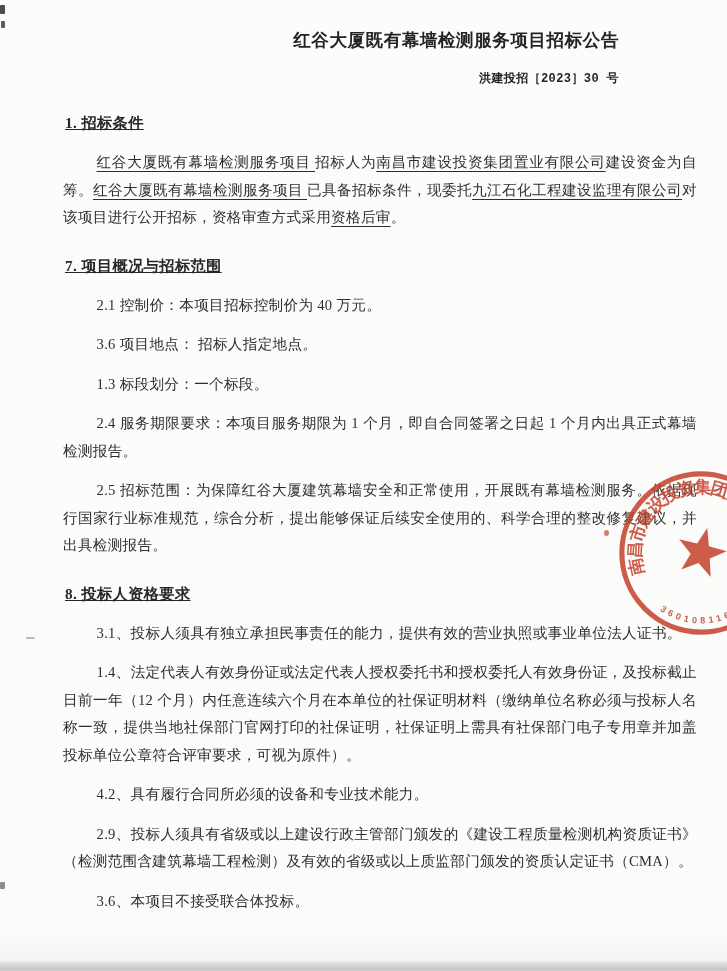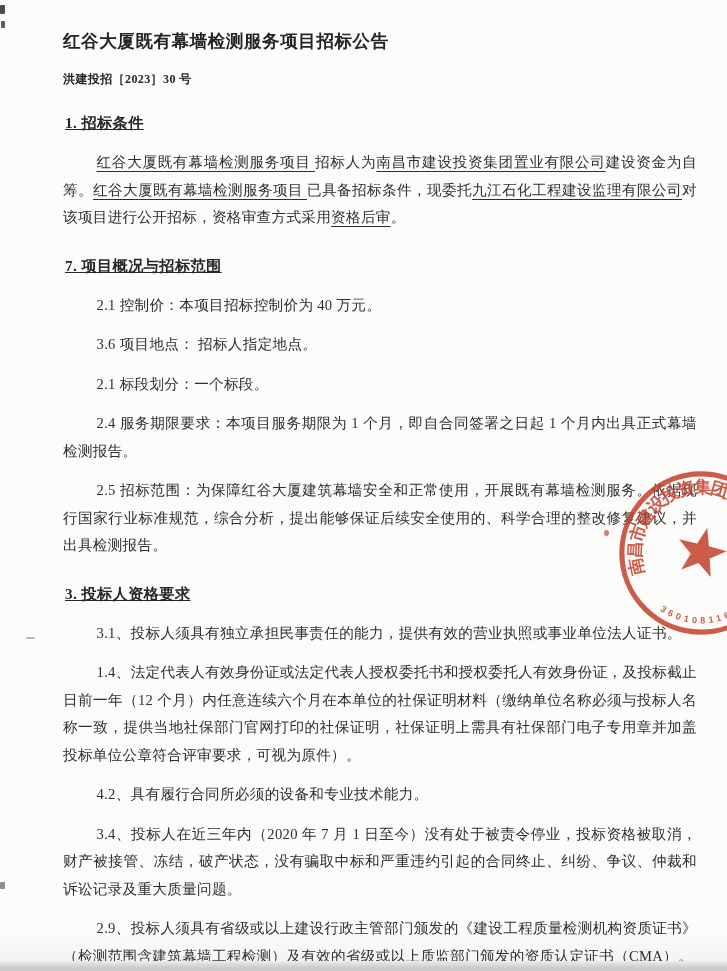--- a/index.html
+++ b/index.html
@@ -6,21 +6,21 @@
   .page{
     position:relative;
     width:727px;height:971px;
     margin:0;
     background:linear-gradient(180deg,#fcfcfb 0%,#fbfbfa 96%,#f4f4f2 99%);
     overflow:hidden;
     font-family:"Liberation Serif","DejaVu Serif",serif;
     color:#2e2e2e;
   }
   .content{padding:0 30px 0 63px;}
-  .doc-header{text-align:left;margin-right:78px;}
+  .doc-header{text-align:right;margin-right:78px;font-family:Liberation Mono, monospace;}
   .doc-title{
     margin:0;padding-top:30px;
     font-size:17.5px;font-weight:bold;line-height:22px;
     letter-spacing:.6px;color:#242424;
   }
   .doc-number{
     margin-top:17px;
     font-size:12px;font-weight:bold;line-height:20px;
     letter-spacing:.4px;color:#242424;
   }
@@ -84,30 +84,29 @@
     </header>
     <main id="sections">
         <section>
           <h2 class="section-heading">1. 招标条件</h2>
           <p class="paragraph"><span class="seg underline">红谷大厦既有幕墙检测服务项目 </span><span class="seg">招标人为</span><span class="seg underline">南昌市建设投资集团置业有限公司</span><span class="seg">建设资金为自筹。</span><span class="seg underline">红谷大厦既有幕墙检测服务项目 </span><span class="seg">已具备招标条件，现委托</span><span class="seg underline">九江石化工程建设监理有限公司</span><span class="seg">对该项目进行公开招标，资格审查方式采用</span><span class="seg underline">资格后审</span><span class="seg">。</span></p>
         </section>
         <section>
           <h2 class="section-heading">7. 项目概况与招标范围</h2>
           <p class="paragraph"><span class="seg">2.1 控制价：本项目招标控制价为 40 万元。</span></p>
           <p class="paragraph"><span class="seg">3.6 项目地点： 招标人指定地点。</span></p>
-          <p class="paragraph"><span class="seg">2.1 标段划分：一个标段。</span></p>
+          <p class="paragraph"><span class="seg">1.3 标段划分：一个标段。</span></p>
           <p class="paragraph"><span class="seg">2.4 服务期限要求：本项目服务期限为 1 个月，即自合同签署之日起 1 个月内出具正式幕墙检测报告。</span></p>
           <p class="paragraph"><span class="seg">2.5 招标范围：为保障红谷大厦建筑幕墙安全和正常使用，开展既有幕墙检测服务。依据现行国家行业标准规范，综合分析，提出能够保证后续安全使用的、科学合理的整改修复建议，并出具检测报告。</span></p>
         </section>
         <section>
-          <h2 class="section-heading">3. 投标人资格要求</h2>
+          <h2 class="section-heading">8. 投标人资格要求</h2>
           <p class="paragraph"><span class="seg">3.1、投标人须具有独立承担民事责任的能力，提供有效的营业执照或事业单位法人证书。</span></p>
           <p class="paragraph"><span class="seg">1.4、法定代表人有效身份证或法定代表人授权委托书和授权委托人有效身份证，及投标截止日前一年（12 个月）内任意连续六个月在本单位的社保证明材料（缴纳单位名称必须与投标人名称一致，提供当地社保部门官网打印的社保证明，社保证明上需具有社保部门电子专用章并加盖投标单位公章符合评审要求，可视为原件）。</span></p>
           <p class="paragraph"><span class="seg">4.2、具有履行合同所必须的设备和专业技术能力。</span></p>
-          <p class="paragraph"><span class="seg">3.4、投标人在近三年内（2020 年 7 月 1 日至今）没有处于被责令停业，投标资格被取消，财产被接管、冻结，破产状态，没有骗取中标和严重违约引起的合同终止、纠纷、争议、仲裁和诉讼记录及重大质量问题。</span></p>
           <p class="paragraph"><span class="seg">2.9、投标人须具有省级或以上建设行政主管部门颁发的《建设工程质量检测机构资质证书》（检测范围含建筑幕墙工程检测）及有效的省级或以上质监部门颁发的资质认定证书（CMA）。</span></p>
           <p class="paragraph"><span class="seg">3.6、本项目不接受联合体投标。</span></p>
         </section>
       </main>
   </div>
 
   <svg class="seal" viewBox="0 0 200 200" width="172" height="172" aria-hidden="true">
     <defs>
       <path id="nameArc" d="M 34.2 123.9 A 70 70 0 1 1 163.4 129.6" fill="none"></path>
       <path id="numArc" d="M 47.3 162.8 A 82 82 0 0 0 141 171" fill="none"></path>

